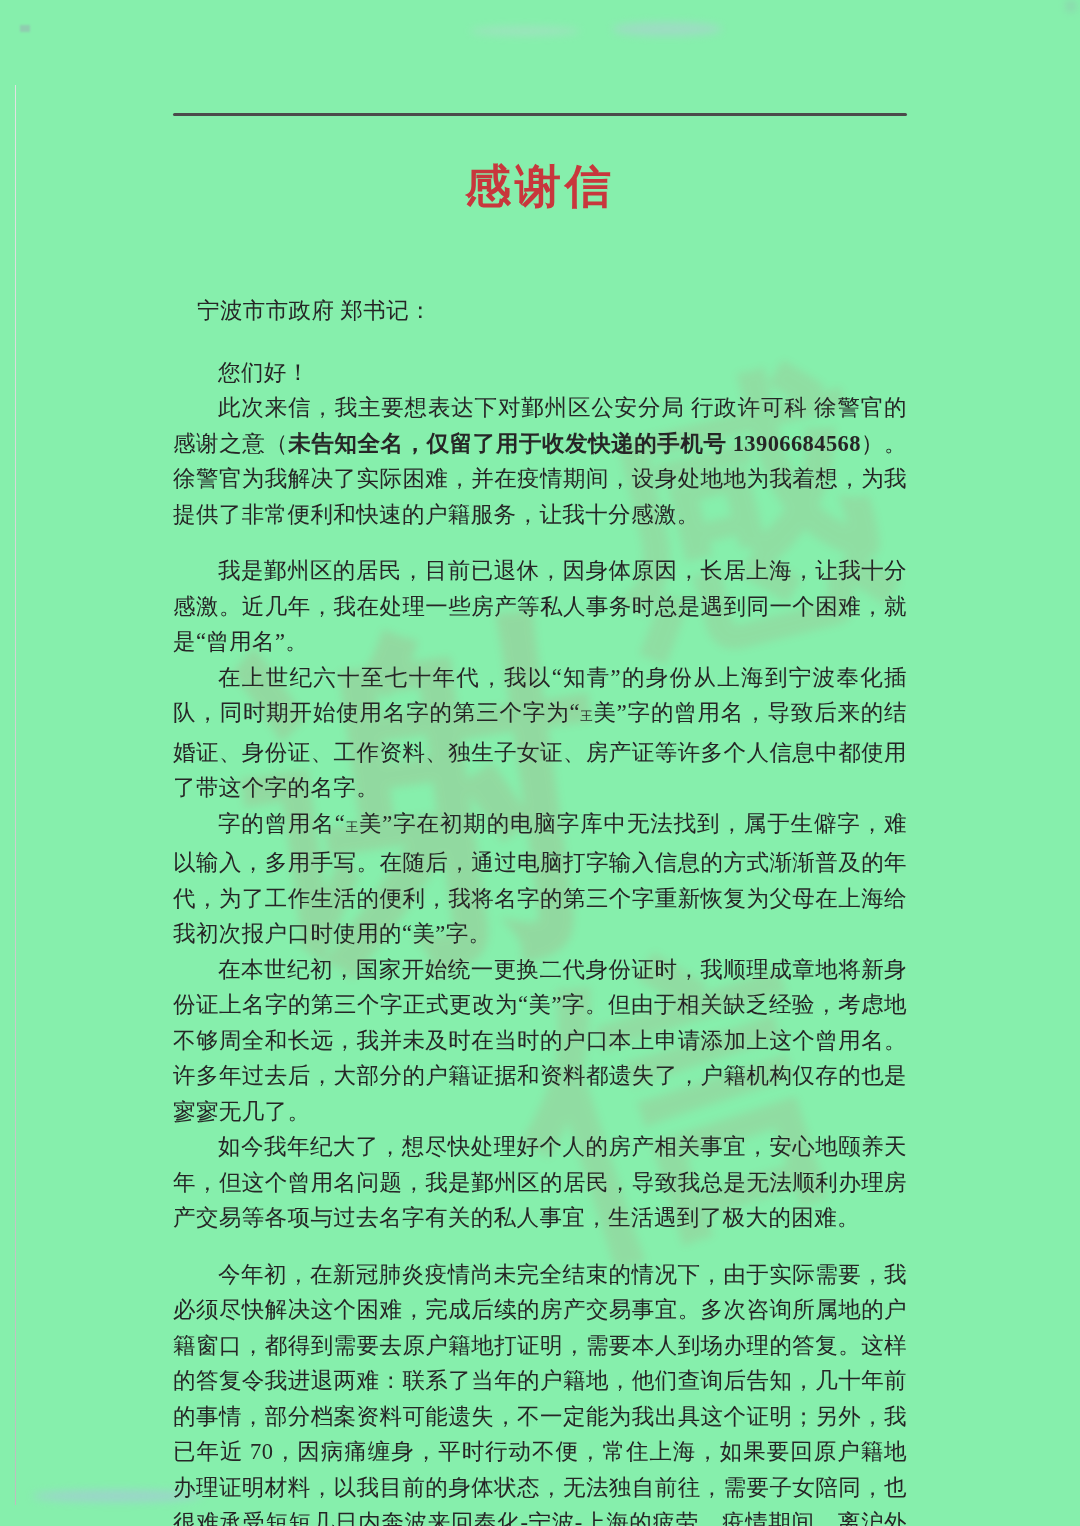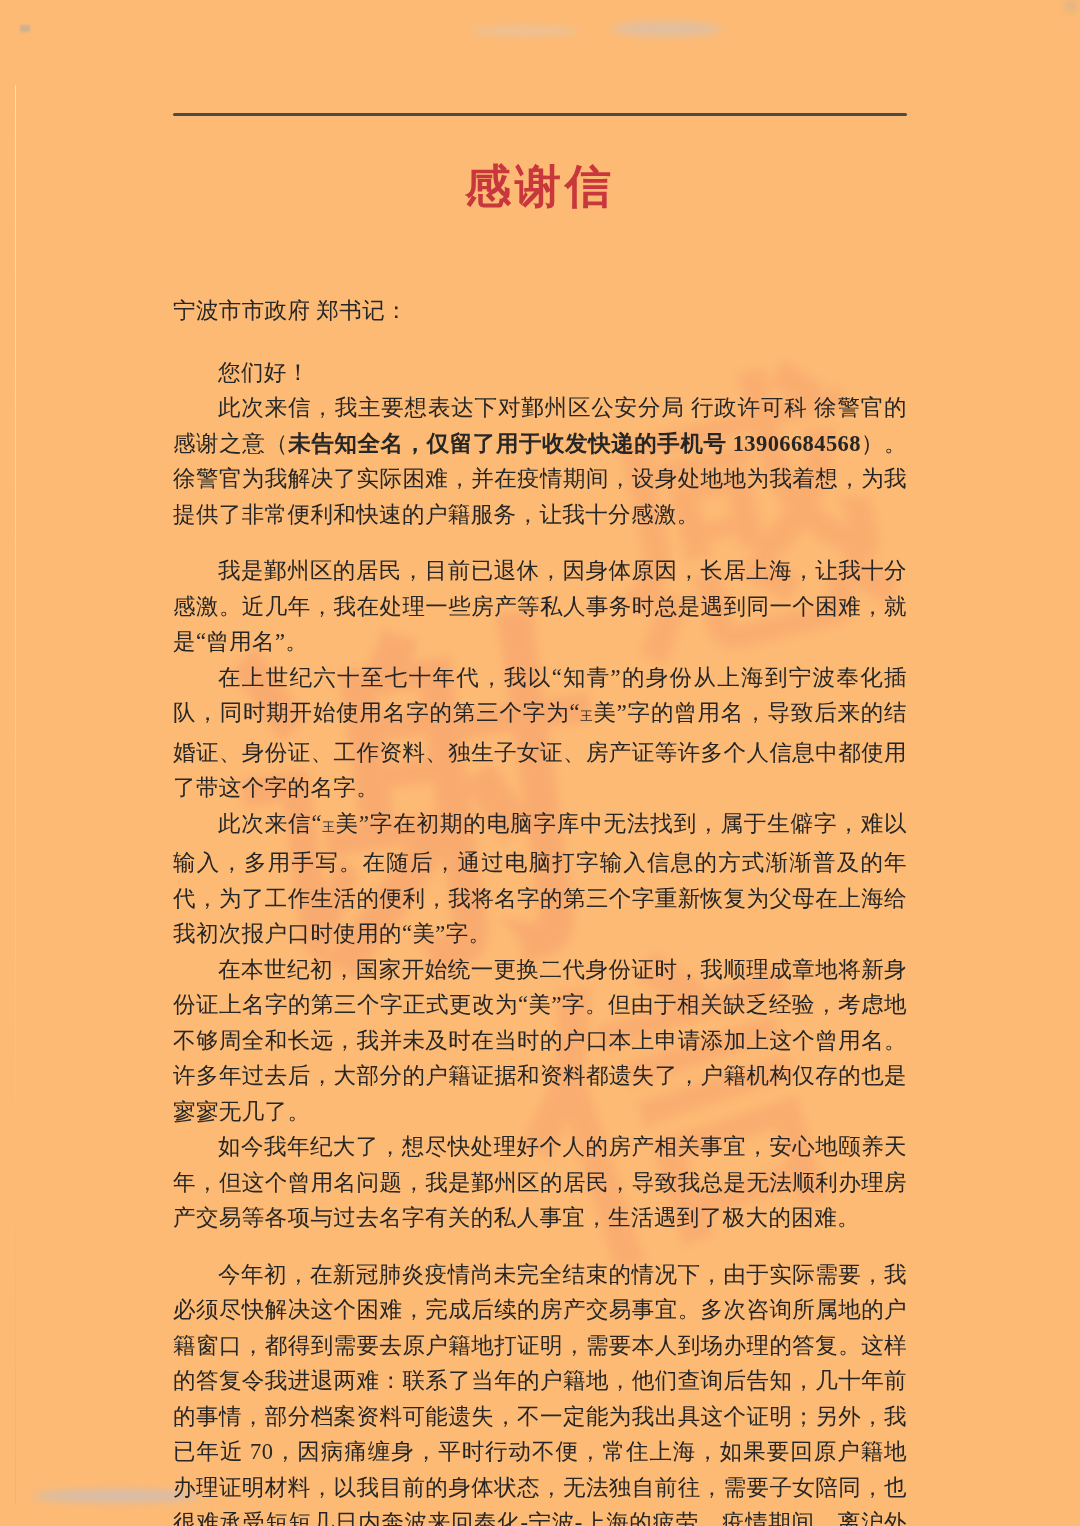--- a/index.html
+++ b/index.html
@@ -4,21 +4,21 @@
 <style>
   html,body{margin:0;padding:0;}
   body{
     width:1080px;height:1526px;
     background:#ffffff;
     font-family:"Liberation Serif","DejaVu Serif",serif;
     position:relative;
   }
   .page{
     position:absolute;inset:0;
-    background:#fdba74;
+    background:#86efac;
     overflow:hidden;
   }
   
   .edge-left{
     position:absolute;left:15px;top:85px;width:1px;height:1420px;
     background:linear-gradient(#e2e2e2,#bdbdbd);
   }
   .corner-tick{
     position:absolute;left:20px;top:25px;width:10px;height:7px;
     background:#9aa4b4;opacity:.45;filter:blur(1px);
@@ -54,21 +54,21 @@
     letter-spacing:.4px;
   }
   .title{
     margin:0;padding-top:22px;
     text-align:center;
     color:#c8373c;
     font-family:"Liberation Sans","DejaVu Sans",sans-serif;
     font-size:46px;line-height:48px;font-weight:700;
     letter-spacing:4px;
   }
-  .salutation{margin-top:83px;}
+  .salutation{margin-top:83px;margin-left:24px;}
   .greeting{margin-top:26px;text-indent:2em;}
   p{margin:0;text-indent:2em;}
   p.gap{margin-top:21px;}
   .em-phone{font-weight:bold;}
   .rare .rad{font-size:.55em;}
 </style>
 </head>
 <body>
 
 <div class="page">
@@ -94,21 +94,21 @@
     <div class="salutation">宁波市市政府 郑书记：</div>
 
     <div class="greeting">您们好！</div>
 
     <p><span>此次来信，我主要想表达下对鄞州区公安分局 行政许可科 徐警官的感谢之意（</span><span class="em-phone">未告知全名，仅留了用于收发快递的手机号 13906684568</span><span>）。徐警官为我解决了实际困难，并在疫情期间，设身处地地为我着想，为我提供了非常便利和快速的户籍服务，让我十分感激。</span></p>
 
     <p class="gap">我是鄞州区的居民，目前已退休，因身体原因，长居上海，让我十分感激。近几年，我在处理一些房产等私人事务时总是遇到同一个困难，就是“曾用名”。</p>
 
     <p><span>在上世纪六十至七十年代，我以“知青”的身份从上海到宁波奉化插队，同时期开始使用名字的第三个字为“</span><span class="rare"><span class="rad">王</span><span>美</span></span><span>”字的曾用名，导致后来的结婚证、身份证、工作资料、独生子女证、房产证等许多个人信息中都使用了带这个字的名字。</span></p>
 
-    <p><span>此次来信“</span><span class="rare"><span class="rad">王</span><span>美</span></span><span>”字在初期的电脑字库中无法找到，属于生僻字，难以输入，多用手写。在随后，通过电脑打字输入信息的方式渐渐普及的年代，为了工作生活的便利，我将名字的第三个字重新恢复为父母在上海给我初次报户口时使用的“美”字。</span></p>
+    <p><span>字的曾用名“</span><span class="rare"><span class="rad">王</span><span>美</span></span><span>”字在初期的电脑字库中无法找到，属于生僻字，难以输入，多用手写。在随后，通过电脑打字输入信息的方式渐渐普及的年代，为了工作生活的便利，我将名字的第三个字重新恢复为父母在上海给我初次报户口时使用的“美”字。</span></p>
 
     <p>在本世纪初，国家开始统一更换二代身份证时，我顺理成章地将新身份证上名字的第三个字正式更改为“美”字。但由于相关缺乏经验，考虑地不够周全和长远，我并未及时在当时的户口本上申请添加上这个曾用名。许多年过去后，大部分的户籍证据和资料都遗失了，户籍机构仅存的也是寥寥无几了。</p>
 
     <p>如今我年纪大了，想尽快处理好个人的房产相关事宜，安心地颐养天年，但这个曾用名问题，我是鄞州区的居民，导致我总是无法顺利办理房产交易等各项与过去名字有关的私人事宜，生活遇到了极大的困难。</p>
 
     <p class="gap">今年初，在新冠肺炎疫情尚未完全结束的情况下，由于实际需要，我必须尽快解决这个困难，完成后续的房产交易事宜。多次咨询所属地的户籍窗口，都得到需要去原户籍地打证明，需要本人到场办理的答复。这样的答复令我进退两难：联系了当年的户籍地，他们查询后告知，几十年前的事情，部分档案资料可能遗失，不一定能为我出具这个证明；另外，我已年近 70，因病痛缠身，平时行动不便，常住上海，如果要回原户籍地办理证明材料，以我目前的身体状态，无法独自前往，需要子女陪同，也很难承受短短几日内奔波来回奉化-宁波-上海的疲劳。疫情期间，离沪外出，子女回沪后无法直接回职场工作，一般至少需要隔离 14 天，各方面的影响都很大。而我作为基础性疾病较多的老年人，本身就属于高危人群，外出交通、住宿，不仅仅存在诸多不便，更有极大感染风险。我和家人都非常纠结和担心。</p>
 
   </div>
 </div>
 

